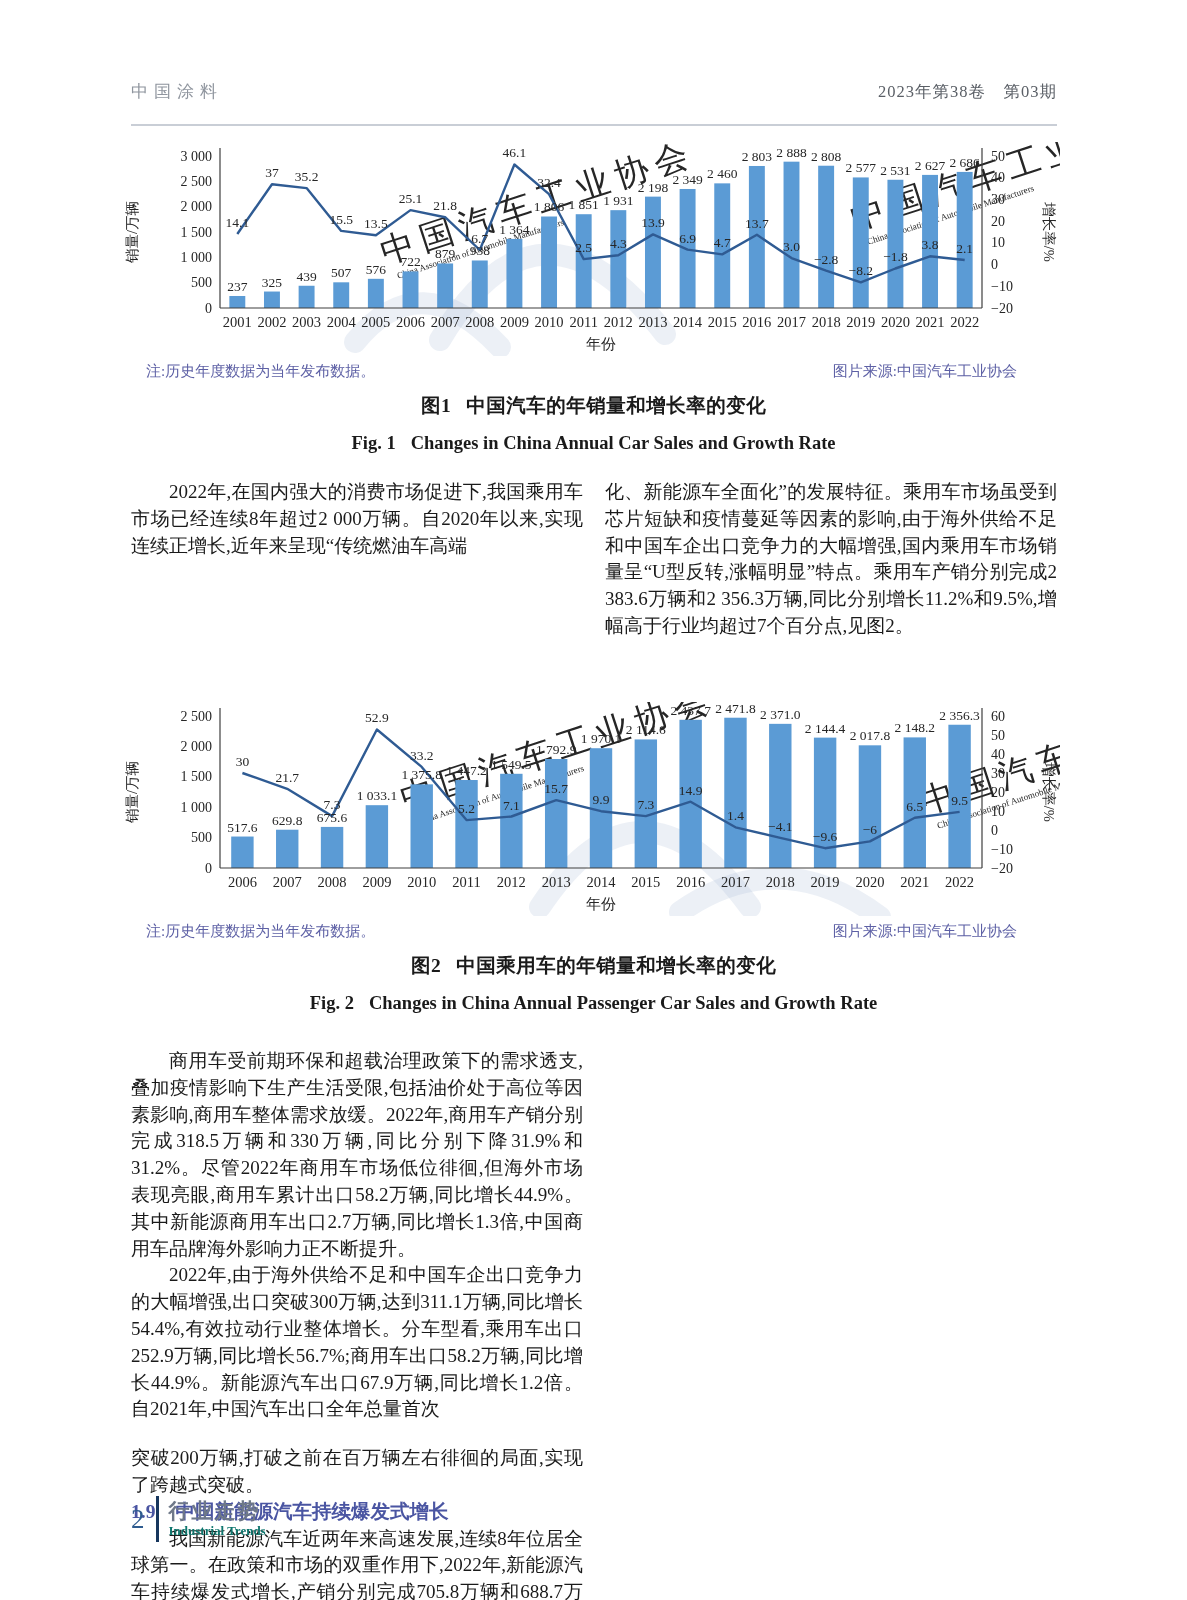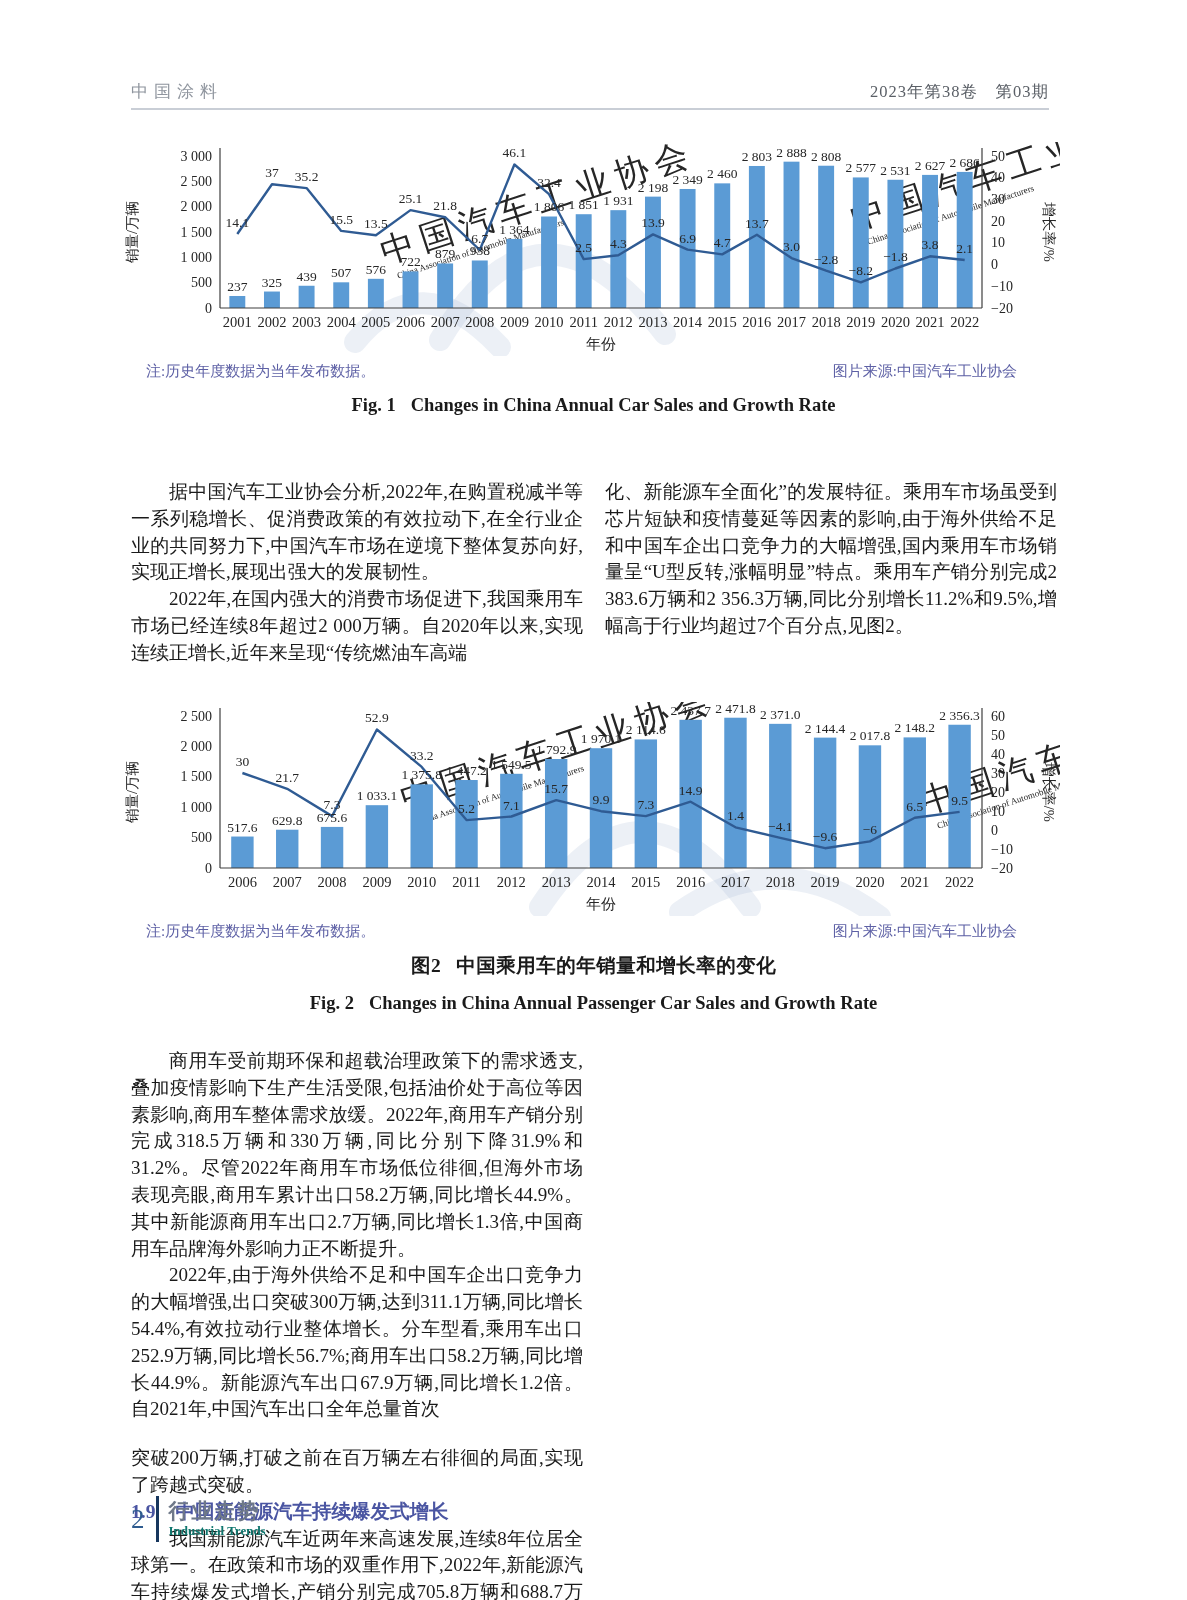--- a/index.html
+++ b/index.html
@@ -1,20 +1,20 @@
 <!DOCTYPE html>
 <html><head>
 <meta charset="utf-8">
 <style>
   html,body{margin:0;padding:0;background:#e8e8e8;}
   .page{position:relative;width:1187px;height:1600px;margin:0 auto;background:#ffffff;
         font-family:"Liberation Serif",serif;color:#1a1a1a;overflow:hidden;}
   
-  .hdr{position:absolute;left:131px;right:138px;top:80px;display:flex;justify-content:space-between;
-       align-items:flex-end;border-bottom:2px solid #c9ced6;padding-bottom:5px;}
+  .hdr{position:absolute;left:131px;right:130px;top:80px;display:flex;justify-content:space-between;
+       align-items:flex-end;border-bottom:2px solid #c9ced6;padding-bottom:21px;}
   .hdr .jname{font-size:17px;color:#8f959e;letter-spacing:6px;}
   .hdr .issue{font-size:16.5px;color:#5a5f66;letter-spacing:1px;}
   
   .fig{position:absolute;left:120px;width:947px;}
   .fig1{top:142px;}
   .fig2{top:702px;}
   .noterow{display:flex;justify-content:space-between;padding:2px 50px 0 26px;font-size:15px;color:#5d60a5;}
   .cap{ text-align:center;font-weight:bold;}
   .cap-cn{font-size:19.5px;margin-top:11px;letter-spacing:.5px;}
   .cap-en{font-size:18.5px;margin-top:14px;}
@@ -162,28 +162,30 @@
         <text x="740.7727272727273" y="185" text-anchor="middle" font-size="14.5">2019</text>
         <text x="775.4090909090909" y="185" text-anchor="middle" font-size="14.5">2020</text>
         <text x="810.0454545454545" y="185" text-anchor="middle" font-size="14.5">2021</text>
         <text x="844.6818181818181" y="185" text-anchor="middle" font-size="14.5">2022</text>
         <text x="481" y="207" text-anchor="middle" font-size="15">年份</text>
       </svg>
     <div class="noterow">
       <span>注:历史年度数据为当年发布数据。</span>
       <span>图片来源:中国汽车工业协会</span>
     </div>
+    <div class="cap cap-cn">
+      <span class="clabel">图1</span><span>中国汽车的年销量和增长率的变化</span>
+    </div>
     <div class="cap cap-en">
       <span class="clabel">Fig. 1</span><span>Changes in China Annual Car Sales and Growth Rate</span>
     </div>
   </div>
 
   <div class="cols sec1">
     <div class="col">
-      <p class="indent">据中国汽车工业协会分析,2022年,在购置税减半等一系列稳增长、促消费政策的有效拉动下,在全行业企业的共同努力下,中国汽车市场在逆境下整体复苏向好,实现正增长,展现出强大的发展韧性。</p>
       <p class="indent">2022年,在国内强大的消费市场促进下,我国乘用车市场已经连续8年超过2 000万辆。自2020年以来,实现连续正增长,近年来呈现“传统燃油车高端</p>
     </div>
     <div class="col">
       <p>化、新能源车全面化”的发展特征。乘用车市场虽受到芯片短缺和疫情蔓延等因素的影响,由于海外供给不足和中国车企出口竞争力的大幅增强,国内乘用车市场销量呈“U型反转,涨幅明显”特点。乘用车产销分别完成2 383.6万辆和2 356.3万辆,同比分别增长11.2%和9.5%,增幅高于行业均超过7个百分点,见图2。</p>
     </div>
   </div>
 
   <div class="fig fig2">
     <svg viewBox="0 0 940 214" width="940" height="214">
         <text x="285" y="108" font-size="34" letter-spacing="7" fill="rgba(122,152,196,0.20)" transform="rotate(-18 285 108)">中国汽车工业协会</text>

